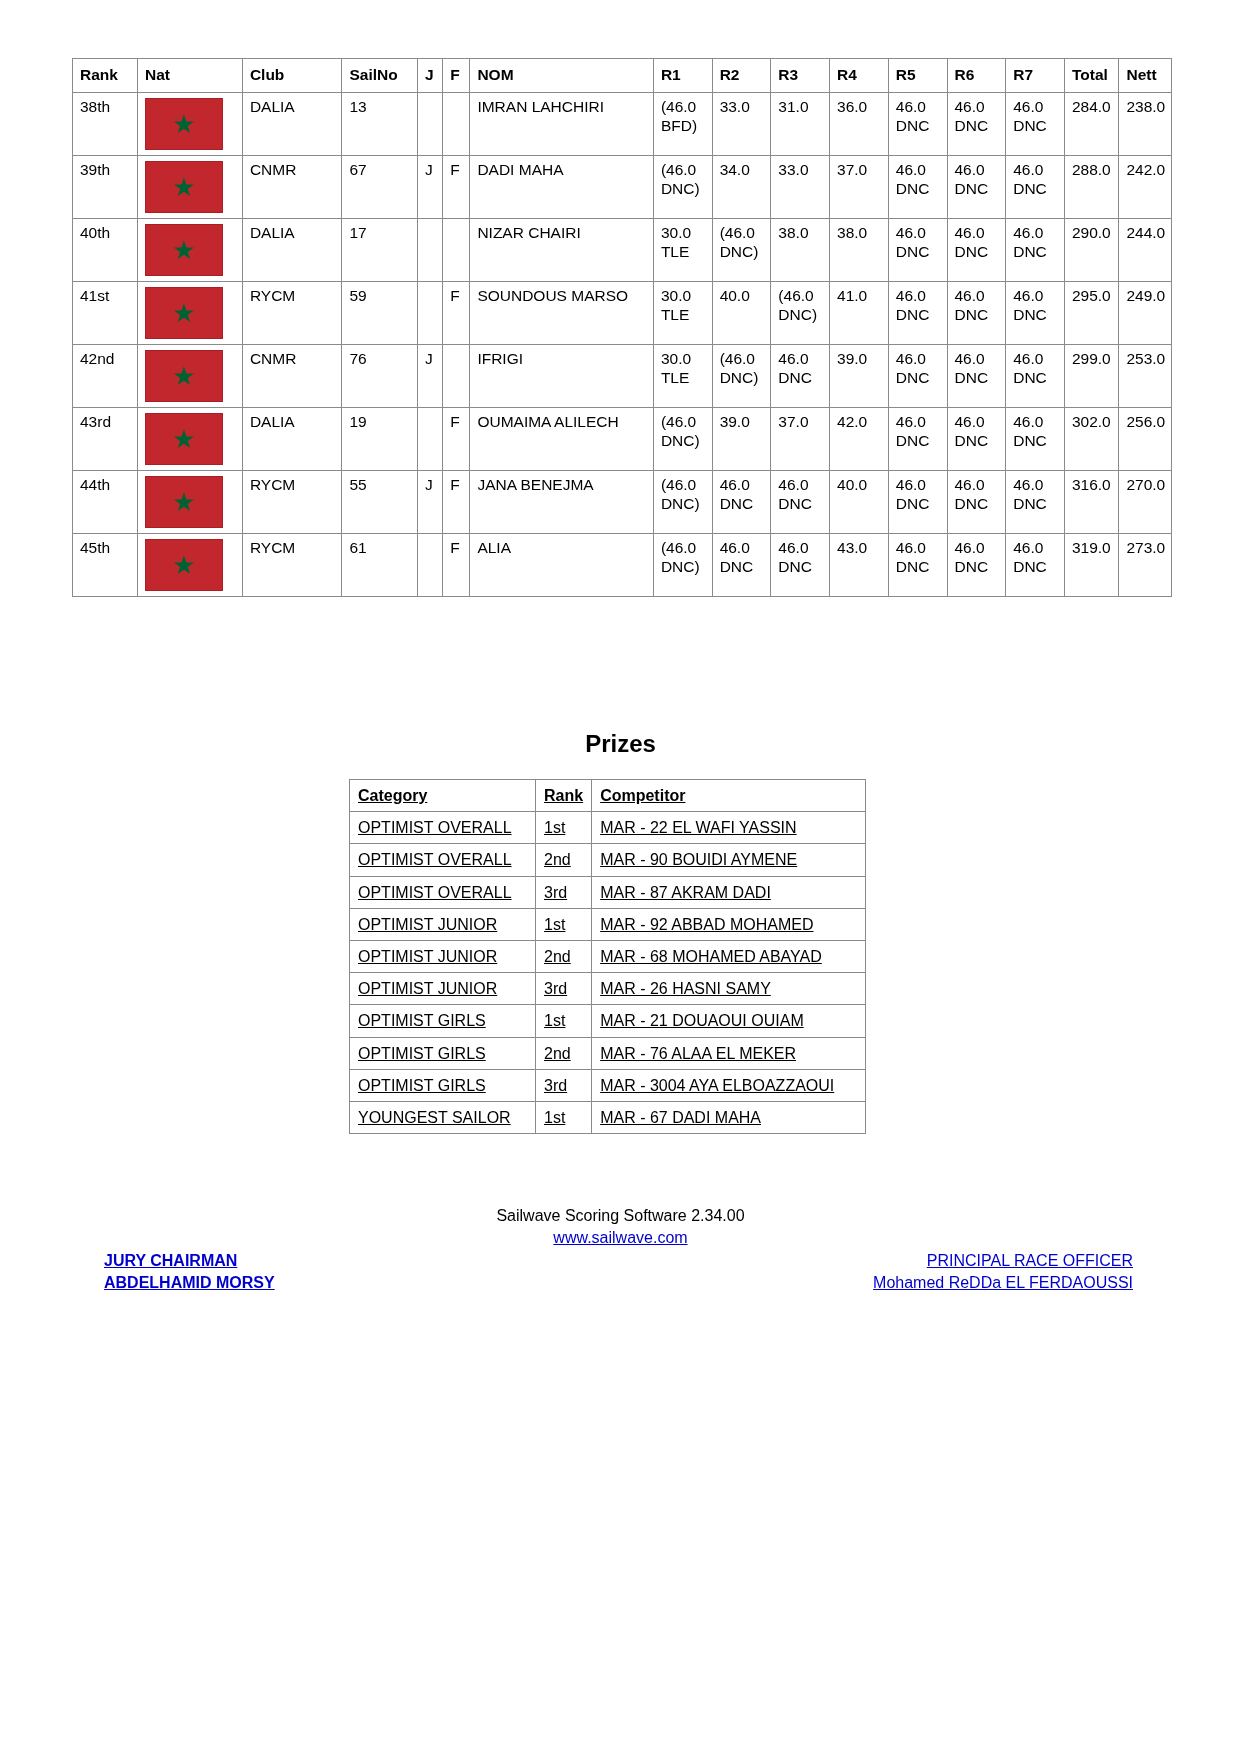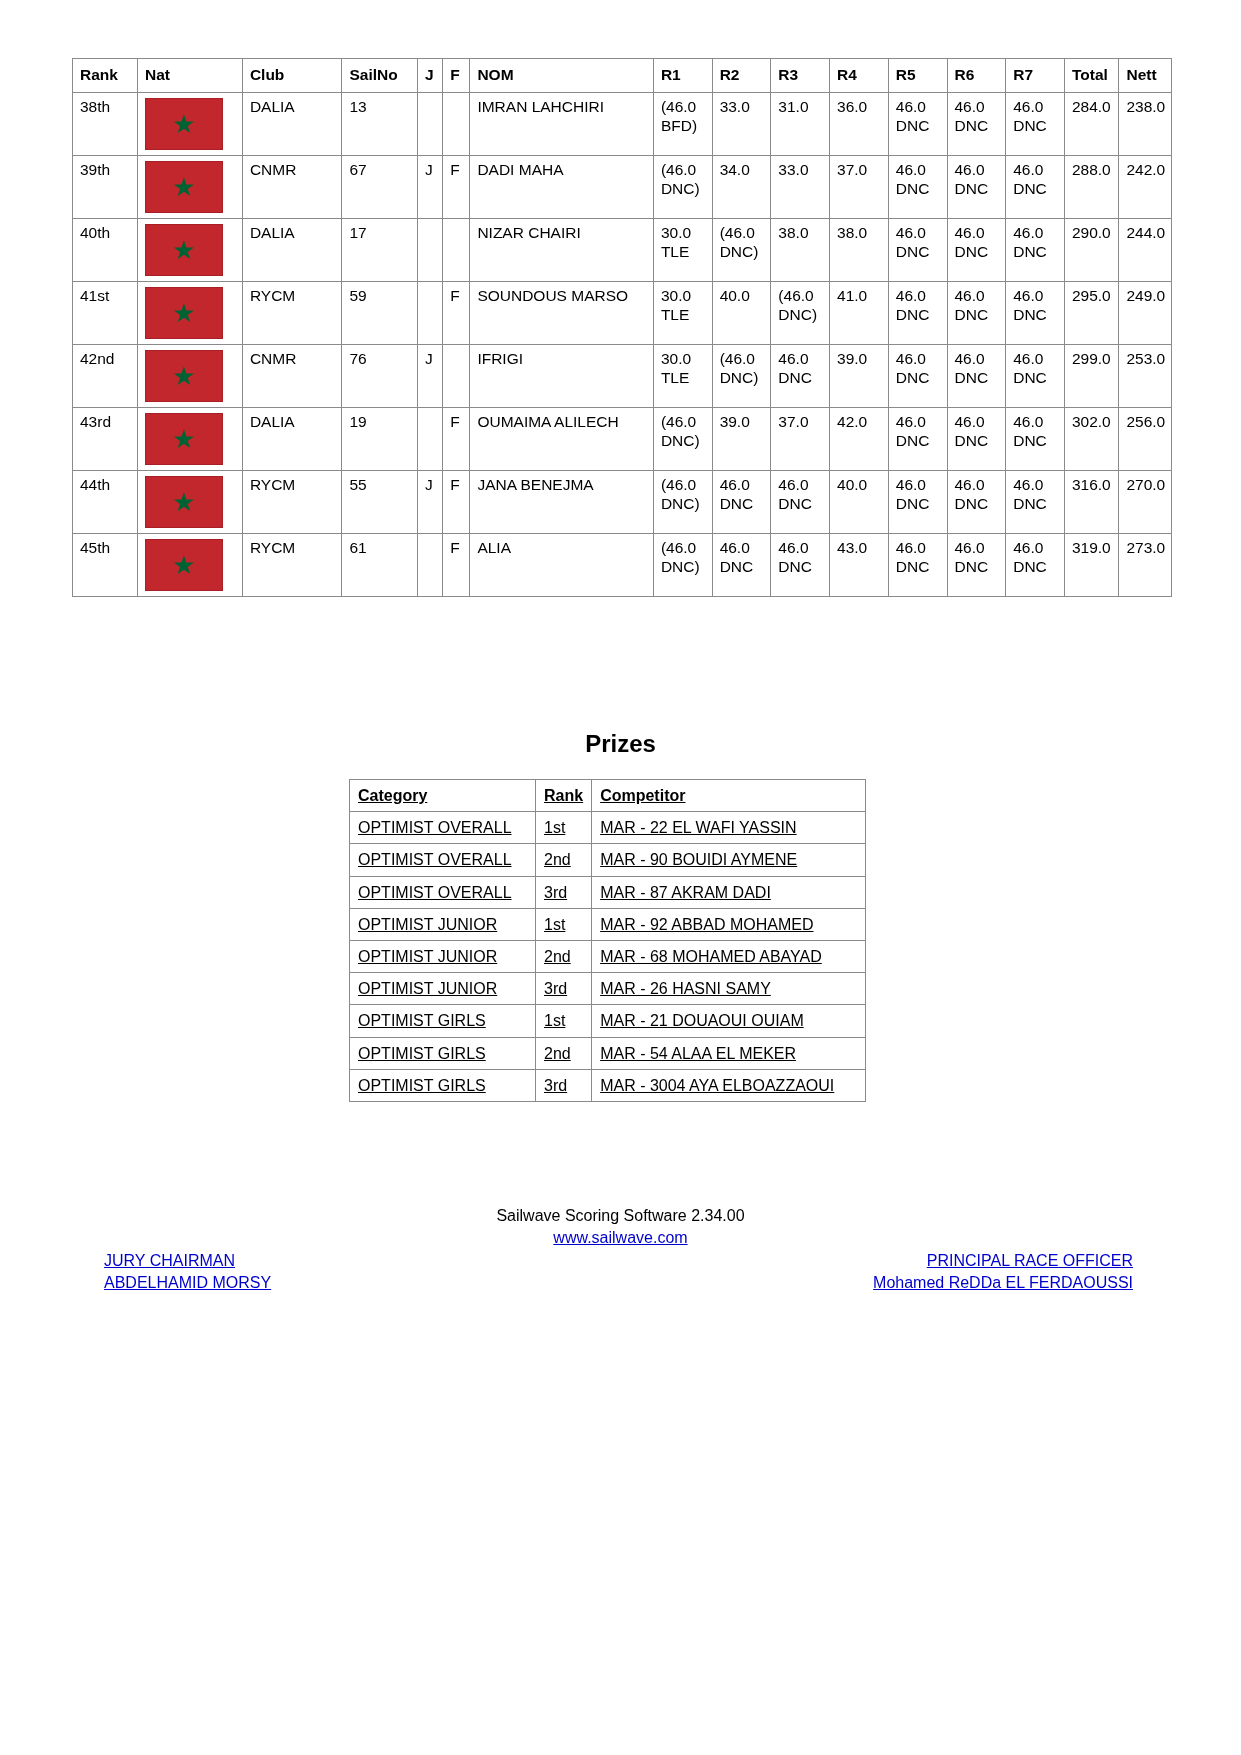--- a/index.html
+++ b/index.html
@@ -139,20 +139,21 @@
     width: 1241px;
     height: 48px;
     margin-top: 2px;
   }
   .footer .left-col {
     position: absolute;
     left: 104px;
     top: 0;
     text-align: left;
     line-height: 1.35;
+    font-weight: bold;
   }
   .footer .right-col {
     position: absolute;
     right: 108px;
     top: 0;
     text-align: right;
     line-height: 1.35;
   }
 </style>
 </head>
@@ -606,26 +607,31 @@
           <td>MAR - 26 HASNI SAMY</td>
         </tr>
         <tr>
           <td>OPTIMIST GIRLS</td>
           <td>1st</td>
           <td>MAR - 21 DOUAOUI OUIAM</td>
         </tr>
         <tr>
           <td>OPTIMIST GIRLS</td>
           <td>2nd</td>
-          <td>MAR - 54 ALAA EL MEKER</td>
+          <td>MAR - 76 ALAA EL MEKER</td>
         </tr>
         <tr>
           <td>OPTIMIST GIRLS</td>
           <td>3rd</td>
           <td>MAR - 3004 AYA ELBOAZZAOUI</td>
+        </tr>
+        <tr>
+          <td>YOUNGEST SAILOR</td>
+          <td>1st</td>
+          <td>MAR - 67 DADI MAHA</td>
         </tr>
       </tbody>
     </table>
   </div>
 
   <div class="footer">
     <div class="center">Sailwave Scoring Software 2.34.00</div>
     <div class="center">
       <a href="#" class="link">www.sailwave.com</a>
     </div>

